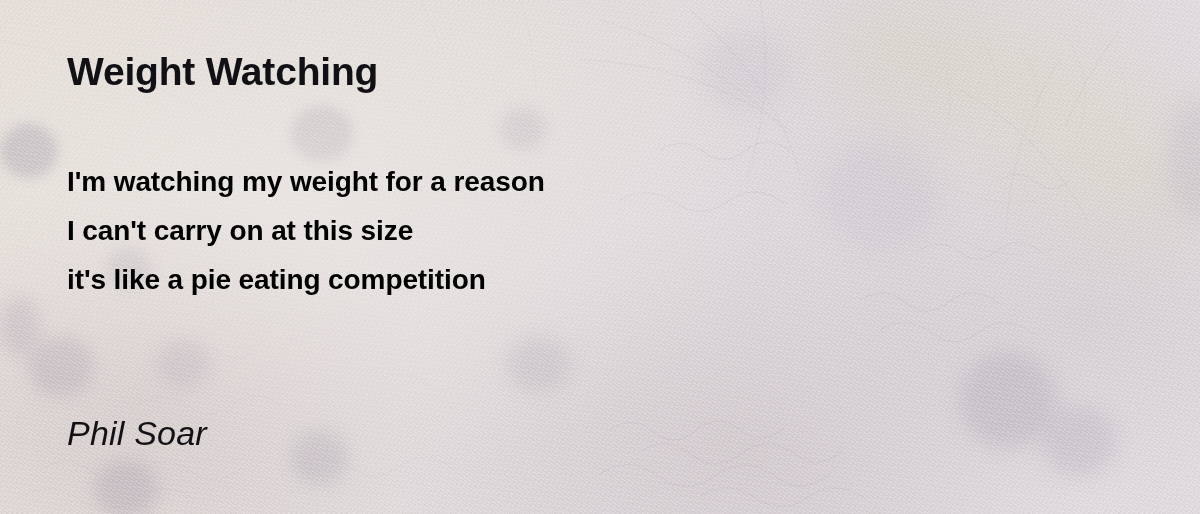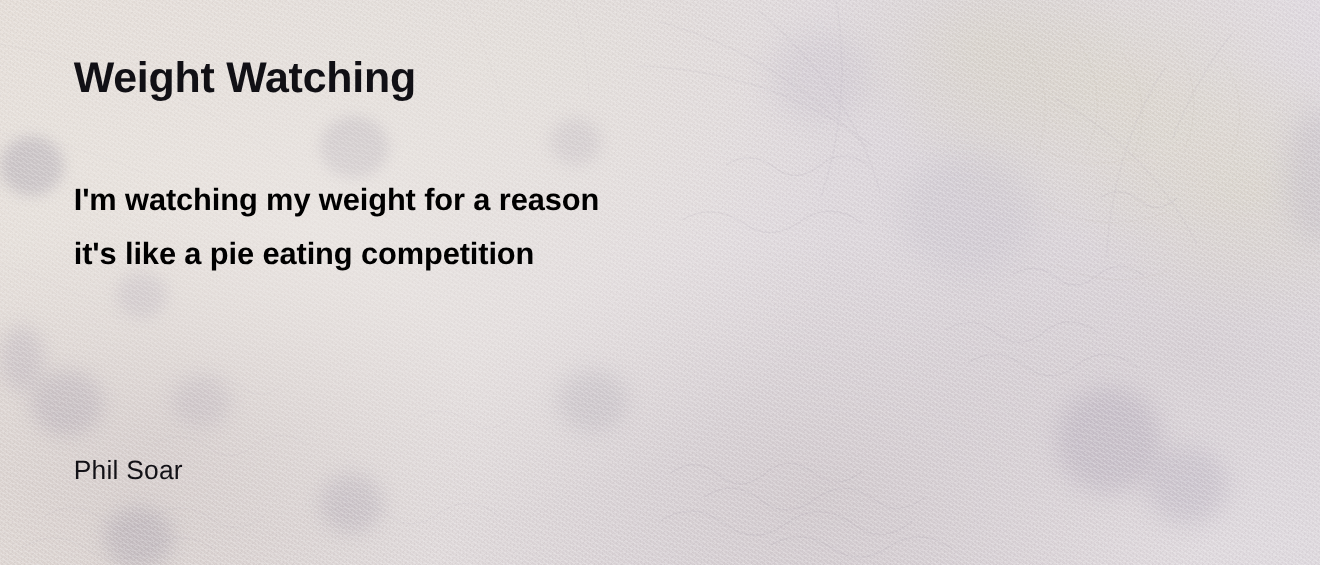--- a/index.html
+++ b/index.html
@@ -124,21 +124,22 @@
     line-height: 49px;
     color: #000000;
     white-space: pre;
     letter-spacing: -0.1px;
   }
 
   #poem-author {
     position: absolute;
     left: 67px;
     top: 414px;
-    font-size: 24px;
+    font-size: 34px;
+    font-style: italic;
     font-weight: normal;
     color: #121116;
     white-space: nowrap;
     letter-spacing: 0.2px;
   }
 </style>
 </head>
 <body>
 
 <div id="poem-card">
@@ -217,19 +218,20 @@
     </div>
   <div class="bg-layer" id="bg-grain"></div>
   <div class="bg-layer" id="bg-wash"></div>
 
   <div id="poem-content">
 
     <h1 id="poem-title">Weight Watching</h1>
 
     <div id="poem-body">
       <div class="poem-line">I'm watching my weight for a reason</div>
+      <div class="poem-line">I can't carry on at this size</div>
       <div class="poem-line">it's like a pie eating competition</div>
     </div>
 
     <div id="poem-author">Phil Soar</div>
 
   </div>
 </div>
 
 </body></html>

